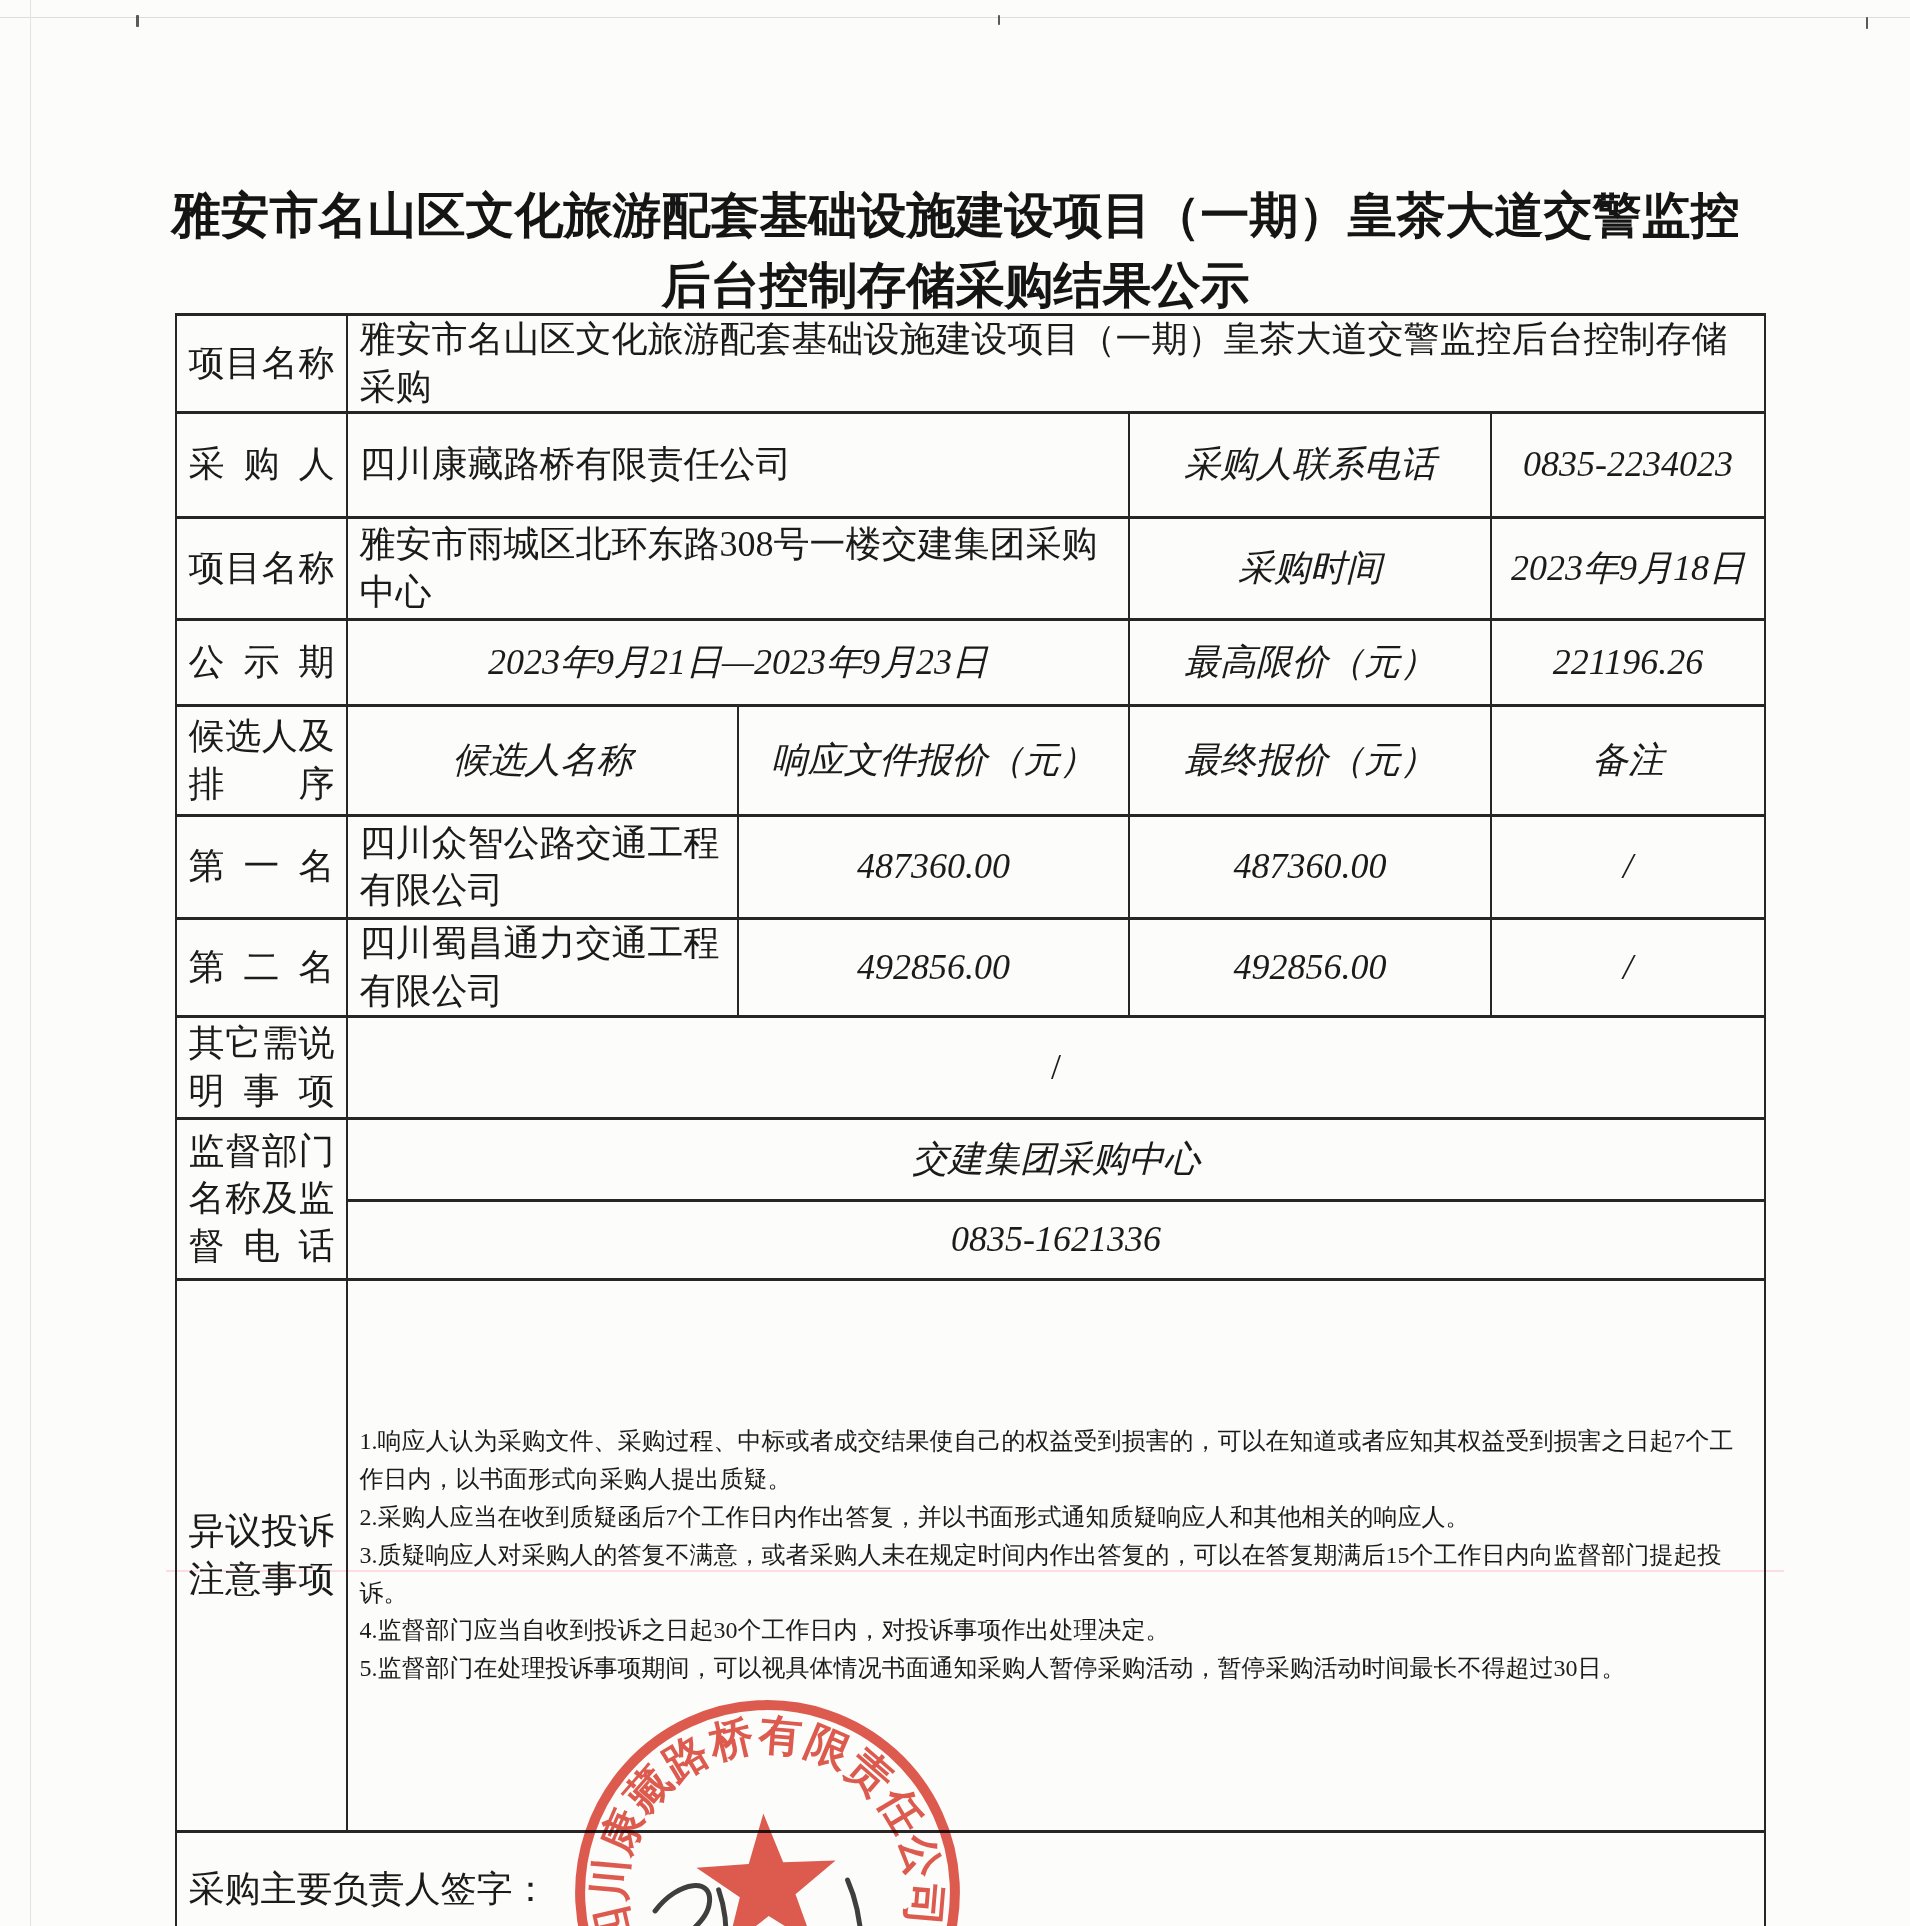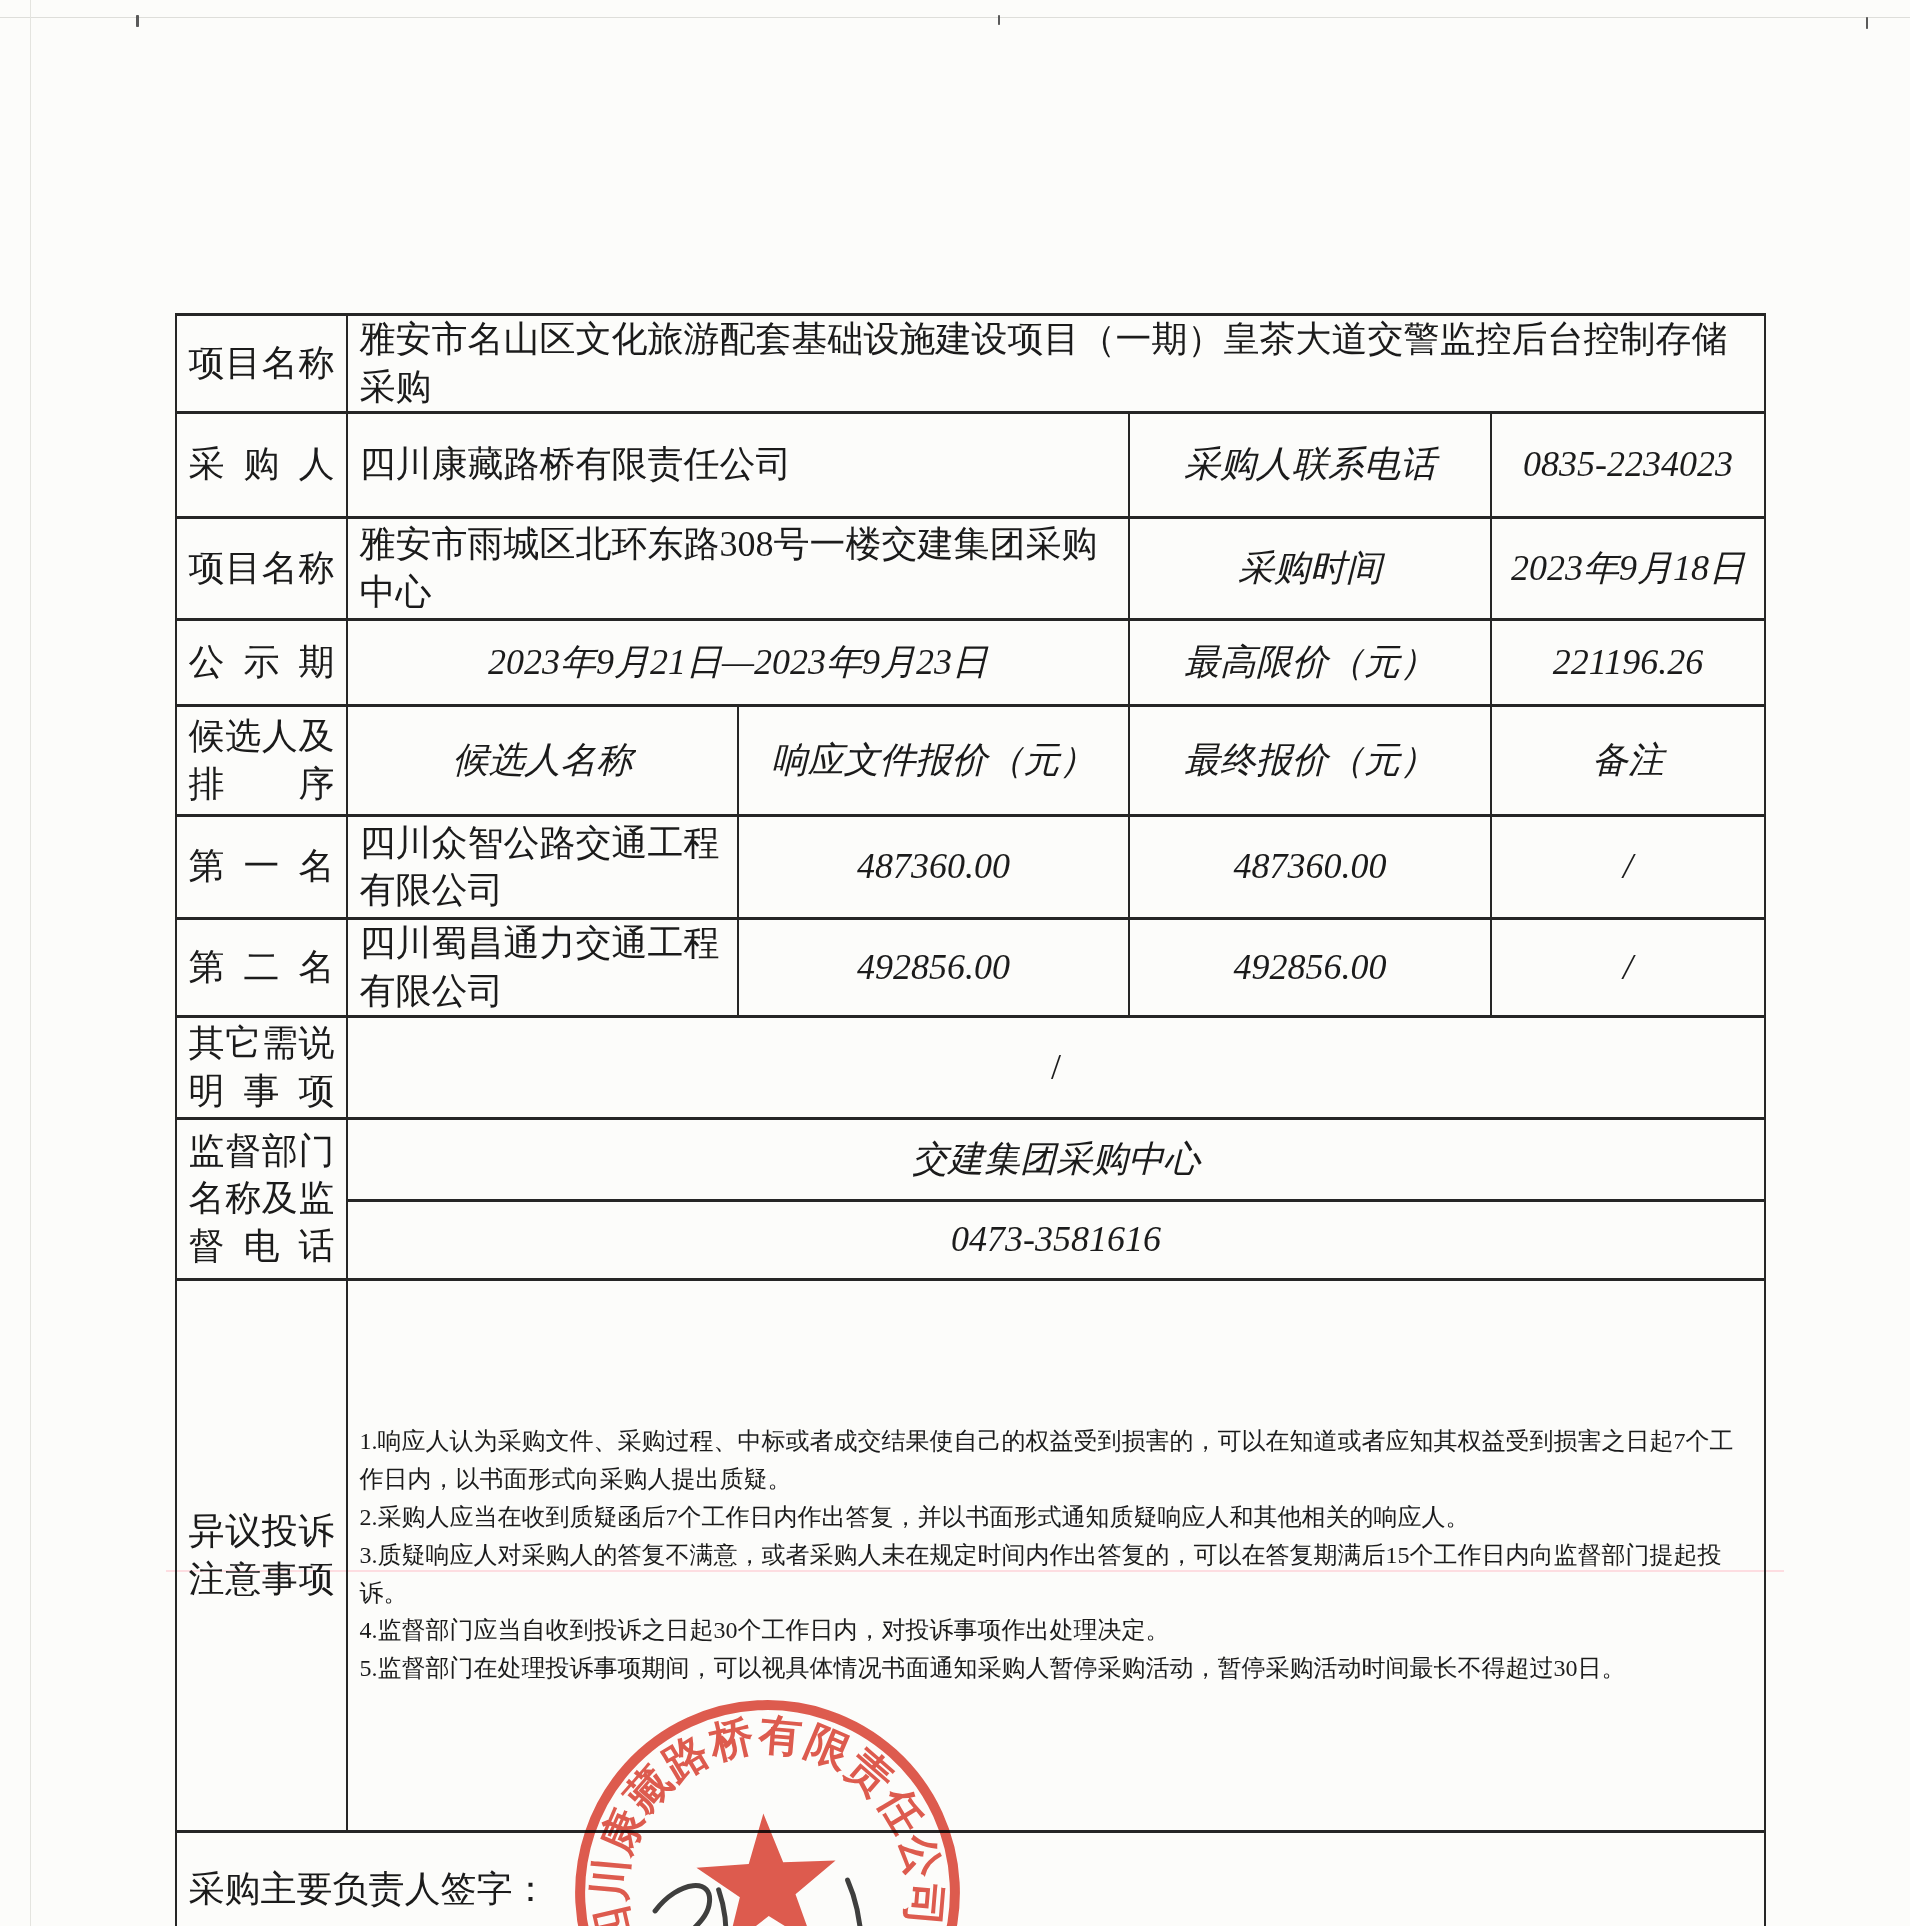--- a/index.html
+++ b/index.html
@@ -60,20 +60,24 @@
 <div id="page">
 
   <div class="scan-top-line"></div>
   <div class="left-edge"></div>
   <div class="speck" style="left:136px;top:15.4px;width:2.7px;height:11.6px;"></div>
   <div class="speck" style="left:998px;top:14.6px;width:2.3px;height:10px;"></div>
   <div class="speck" style="left:1866px;top:17px;width:2.3px;height:11.6px;"></div>
 
   <div class="pink-line" style="left:166px;top:1570px;width:1618px;"></div>
 
+  <div class="doc-title">
+    <div>雅安市名山区文化旅游配套基础设施建设项目（一期）皇茶大道交警监控</div>
+    <div>后台控制存储采购结果公示</div>
+  </div>
 
   <table class="main">
     <colgroup>
       <col style="width:171px">
         <col style="width:391px">
         <col style="width:391px">
       <col style="width:362px">
         <col style="width:274px">
     </colgroup>
 
@@ -131,21 +135,21 @@
     <tr style="height:102px">
       <td class="lbl">其它需说明事项</td>
       <td class="big-slash" colspan="4">/</td>
     </tr>
 
     <tr style="height:82px">
       <td class="lbl" rowspan="2">监督部门名称及监督电话</td>
       <td class="c" colspan="4">交建集团采购中心</td>
     </tr>
     <tr style="height:79px">
-      <td class="c" colspan="4">0473-3581616</td>
+      <td class="c" colspan="4">0835-1621336</td>
     </tr>
 
     <tr style="height:552px">
       <td class="lbl">异议投诉注意事项</td>
       <td class="txt" colspan="4">
         <p>1.响应人认为采购文件、采购过程、中标或者成交结果使自己的权益受到损害的，可以在知道或者应知其权益受到损害之日起7个工作日内，以书面形式向采购人提出质疑。</p>
         <p>2.采购人应当在收到质疑函后7个工作日内作出答复，并以书面形式通知质疑响应人和其他相关的响应人。</p>
         <p>3.质疑响应人对采购人的答复不满意，或者采购人未在规定时间内作出答复的，可以在答复期满后15个工作日内向监督部门提起投诉。</p>
         <p>4.监督部门应当自收到投诉之日起30个工作日内，对投诉事项作出处理决定。</p>
         <p>5.监督部门在处理投诉事项期间，可以视具体情况书面通知采购人暂停采购活动，暂停采购活动时间最长不得超过30日。</p>

